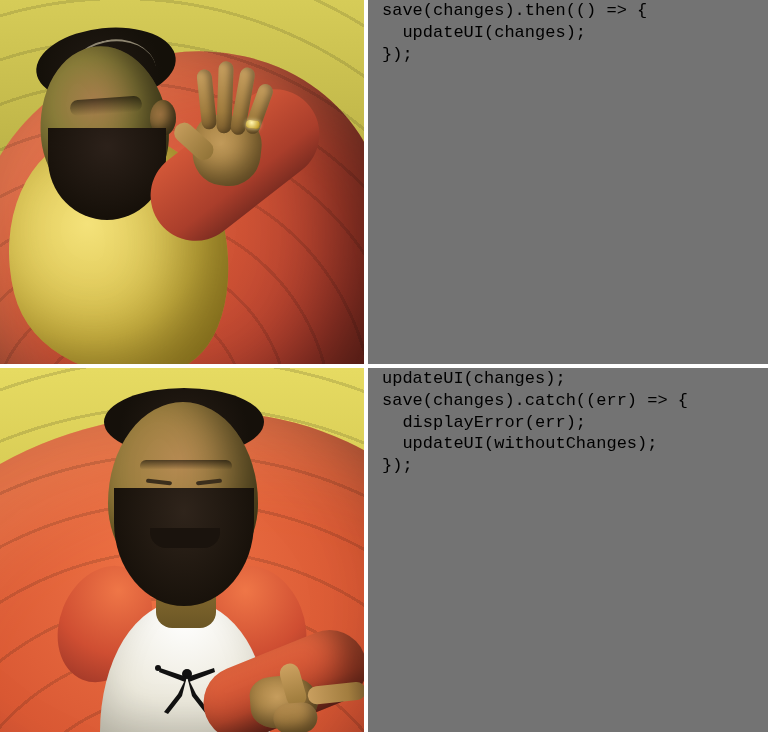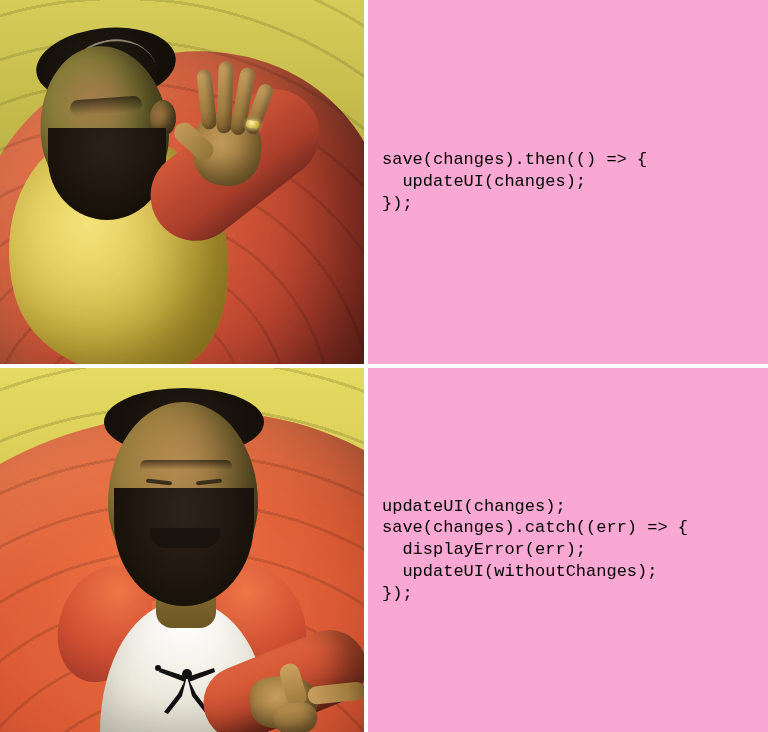--- a/index.html
+++ b/index.html
@@ -15,23 +15,23 @@
       height: 732px;
       display: grid;
       grid-template-columns: 364px 1fr;
       grid-template-rows: 364px 1fr;
       gap: 4px;
       background: #ffffff;
     }
     .panel { position: relative; overflow: hidden; }
     .panel-img { width: 100%; height: 100%; }
     .code-cell {
-      background: #f9a8d4;
+      background: #737373;
       display: flex;
-      align-items: center;
+      align-items: flex-start;
       padding-left: 14px;
     }
     pre.code {
       font-family: "Courier New", Courier, monospace;
       font-size: 17px;
       line-height: 1.28;
       color: #000000;
       white-space: pre;
     }
 

